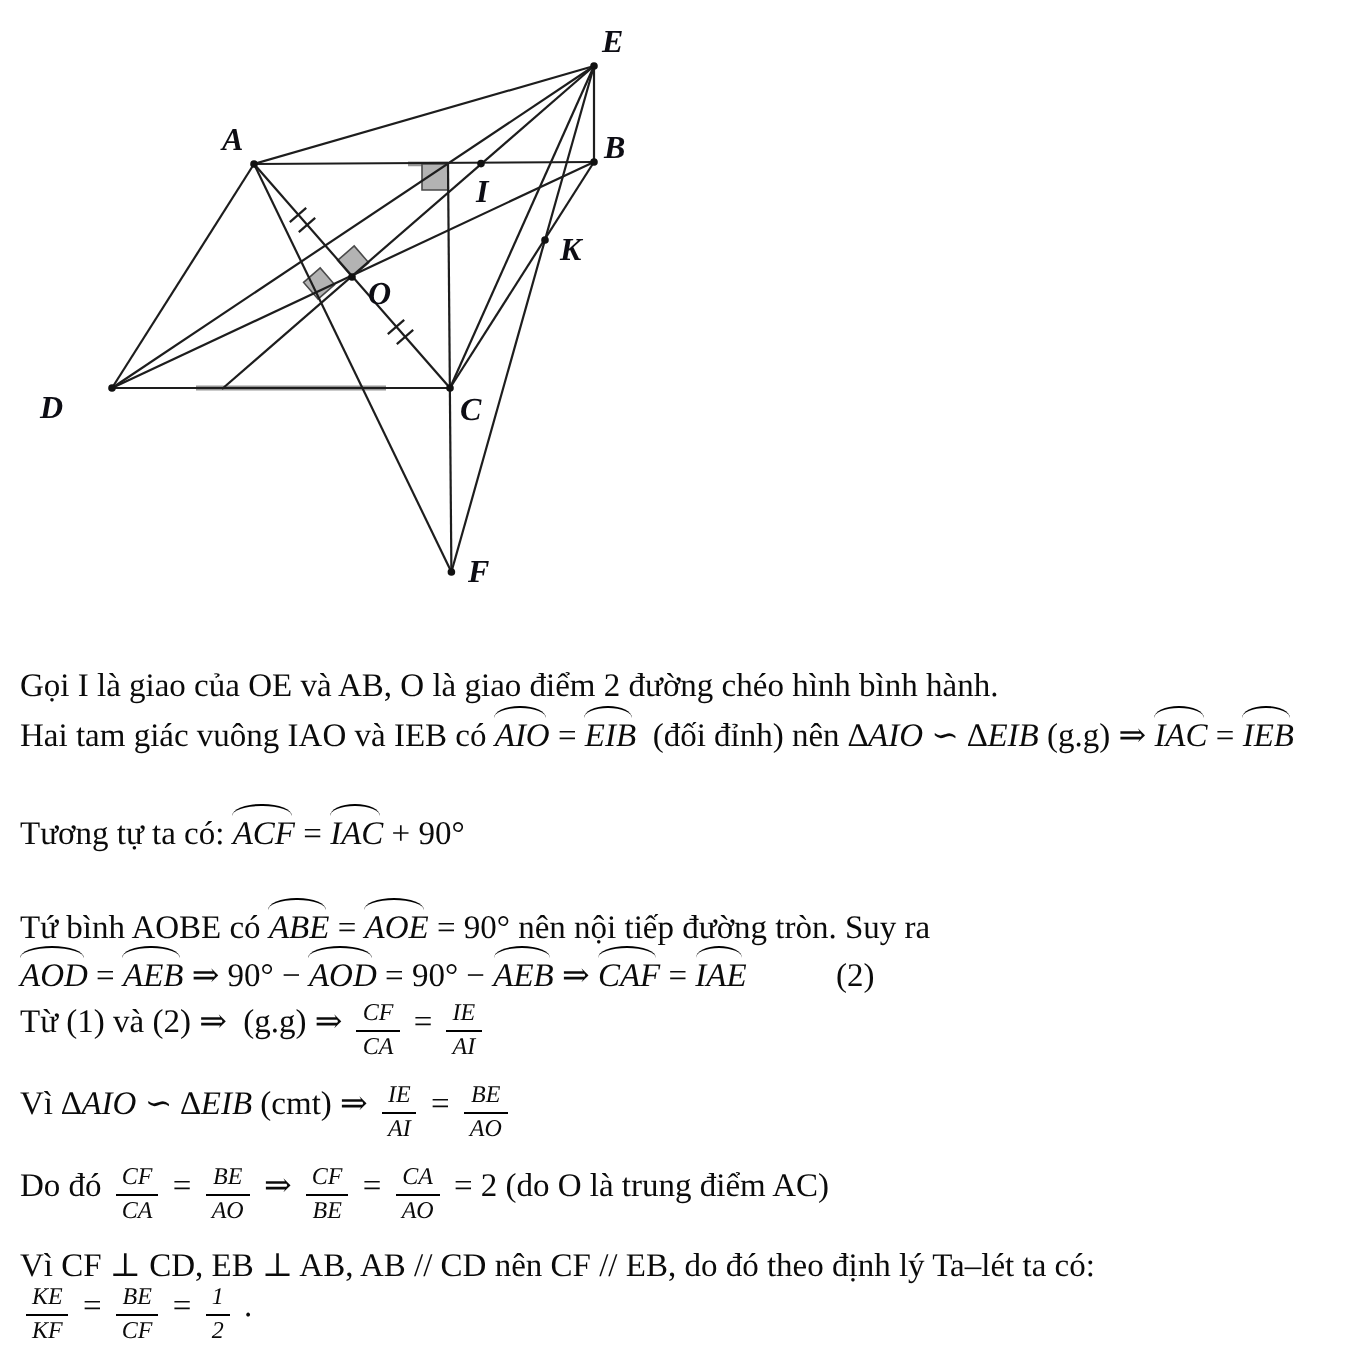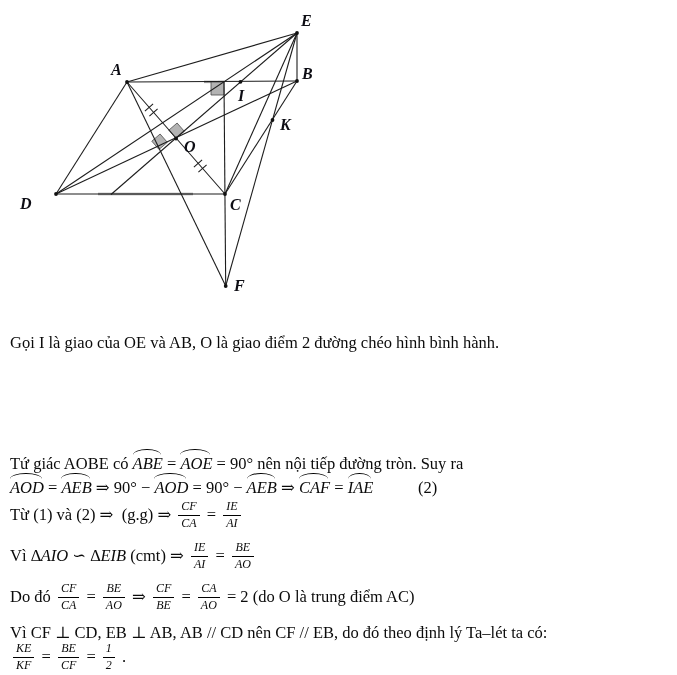--- a/index.html
+++ b/index.html
@@ -2,21 +2,21 @@
 <html><head>
 <meta charset="utf-8">
 <style>
   html,body{margin:0;padding:0;background:#fff;}
   body{width:677px;height:675px;overflow:hidden;position:relative;
        font-family:"Liberation Serif","DejaVu Serif",serif;color:#0b0b0b;}
   #figure{position:absolute;left:0;top:0;}
   #solution{position:absolute;left:0;top:16px;width:677px;height:675px;}
   .line{position:absolute;white-space:pre;font-size:16.5px;line-height:22px;}
   .line span{white-space:pre;}
-  .fx{display:flex;align-items:center;}
+  .fx{display:flex;}
   .t{font-style:normal;}
   .m{font-style:italic;}
   .h{font-style:italic;position:relative;display:inline-block;}
   .h::before{content:"";position:absolute;left:0;right:2px;top:-4px;height:5px;
      border-top:1.4px solid #000;
      border-top-left-radius:50% 100%;border-top-right-radius:50% 100%;}
   .frac{display:inline-block;text-align:center;font-style:italic;margin:0 3px;
         vertical-align:middle;font-size:12px;line-height:1.15;}
   .fn{display:block;border-bottom:1.2px solid #000;padding:0 3px 1px;}
   .fd{display:block;padding:1px 3px 0;}
@@ -65,20 +65,22 @@
     <text x="302" y="79" class="ptlabel">B</text>
     <text x="238" y="101" class="ptlabel">I</text>
     <text x="280" y="130" class="ptlabel">K</text>
     <text x="184" y="152" class="ptlabel">O</text>
     <text x="20" y="209" class="ptlabel">D</text>
     <text x="230" y="210" class="ptlabel">C</text>
     <text x="234" y="291" class="ptlabel">F</text>
   </svg>
 <div id="solution">
     <div class="line" style="top: 316px; left: 10px;"><span class="t">Gọi I là giao của OE và AB, O là giao điểm 2 đường chéo hình bình hành.</span></div>
-    <div class="line" style="top: 437px; left: 10px;"><span class="t">Tứ giác AOBE có </span><span class="h">ABE</span><span class="t"> = </span><span class="h">AOE</span><span class="t"> = 90° nên nội tiếp đường tròn. Suy ra</span></div>
+    <div class="line" style="top: 341px; left: 10px;"><span class="t">Hai tam giác vuông IAO và IEB có </span><span class="h">AIO</span><span class="t"> = </span><span class="h">EIB</span><span class="t">  (đối đỉnh) nên </span><span class="m">∆AIO ∽ ∆EIB</span><span class="t"> (g.g) ⇒ </span><span class="h">IAC</span><span class="t"> = </span><span class="h">IEB</span></div>
+    <div class="line" style="top: 390px; left: 10px;"><span class="t">Tương tự ta có: </span><span class="h">ACF</span><span class="t"> = </span><span class="h">IAC</span><span class="t"> + 90°</span></div>
+    <div class="line" style="top: 437px; left: 10px;"><span class="t">Tứ bình AOBE có </span><span class="h">ABE</span><span class="t"> = </span><span class="h">AOE</span><span class="t"> = 90° nên nội tiếp đường tròn. Suy ra</span></div>
     <div class="line" style="top: 461px; left: 10px;"><span class="h">AOD</span><span class="t"> = </span><span class="h">AEB</span><span class="t"> ⇒ 90° − </span><span class="h">AOD</span><span class="t"> = 90° − </span><span class="h">AEB</span><span class="t"> ⇒ </span><span class="h">CAF</span><span class="t"> = </span><span class="h">IAE</span><span class="tag" style="left: 408px;">(2)</span></div>
     <div class="line fx" style="top: 484px; left: 10px;"><span class="t">Từ (1) và (2) ⇒ </span><span class="t"> (g.g) ⇒ </span><span class="frac"><span class="fn">CF</span><span class="fd">CA</span></span><span class="t"> = </span><span class="frac"><span class="fn">IE</span><span class="fd">AI</span></span></div>
     <div class="line fx" style="top: 525px; left: 10px;"><span class="t">Vì </span><span class="m">∆AIO ∽ ∆EIB</span><span class="t"> (cmt) ⇒ </span><span class="frac"><span class="fn">IE</span><span class="fd">AI</span></span><span class="t"> = </span><span class="frac"><span class="fn">BE</span><span class="fd">AO</span></span></div>
     <div class="line fx" style="top: 566px; left: 10px;"><span class="t">Do đó </span><span class="frac"><span class="fn">CF</span><span class="fd">CA</span></span><span class="t"> = </span><span class="frac"><span class="fn">BE</span><span class="fd">AO</span></span><span class="t"> ⇒ </span><span class="frac"><span class="fn">CF</span><span class="fd">BE</span></span><span class="t"> = </span><span class="frac"><span class="fn">CA</span><span class="fd">AO</span></span><span class="t"> = 2 (do O là trung điểm AC)</span></div>
     <div class="line" style="top: 606px; left: 10px;"><span class="t">Vì CF ⊥ CD, EB ⊥ AB, AB // CD nên CF // EB, do đó theo định lý Ta–lét ta có:</span></div>
     <div class="line fx" style="top: 626px; left: 10px;"><span class="frac"><span class="fn">KE</span><span class="fd">KF</span></span><span class="t"> = </span><span class="frac"><span class="fn">BE</span><span class="fd">CF</span></span><span class="t"> = </span><span class="frac"><span class="fn">1</span><span class="fd">2</span></span><span class="t"> .</span></div>
   </div>
 
 </body></html>

